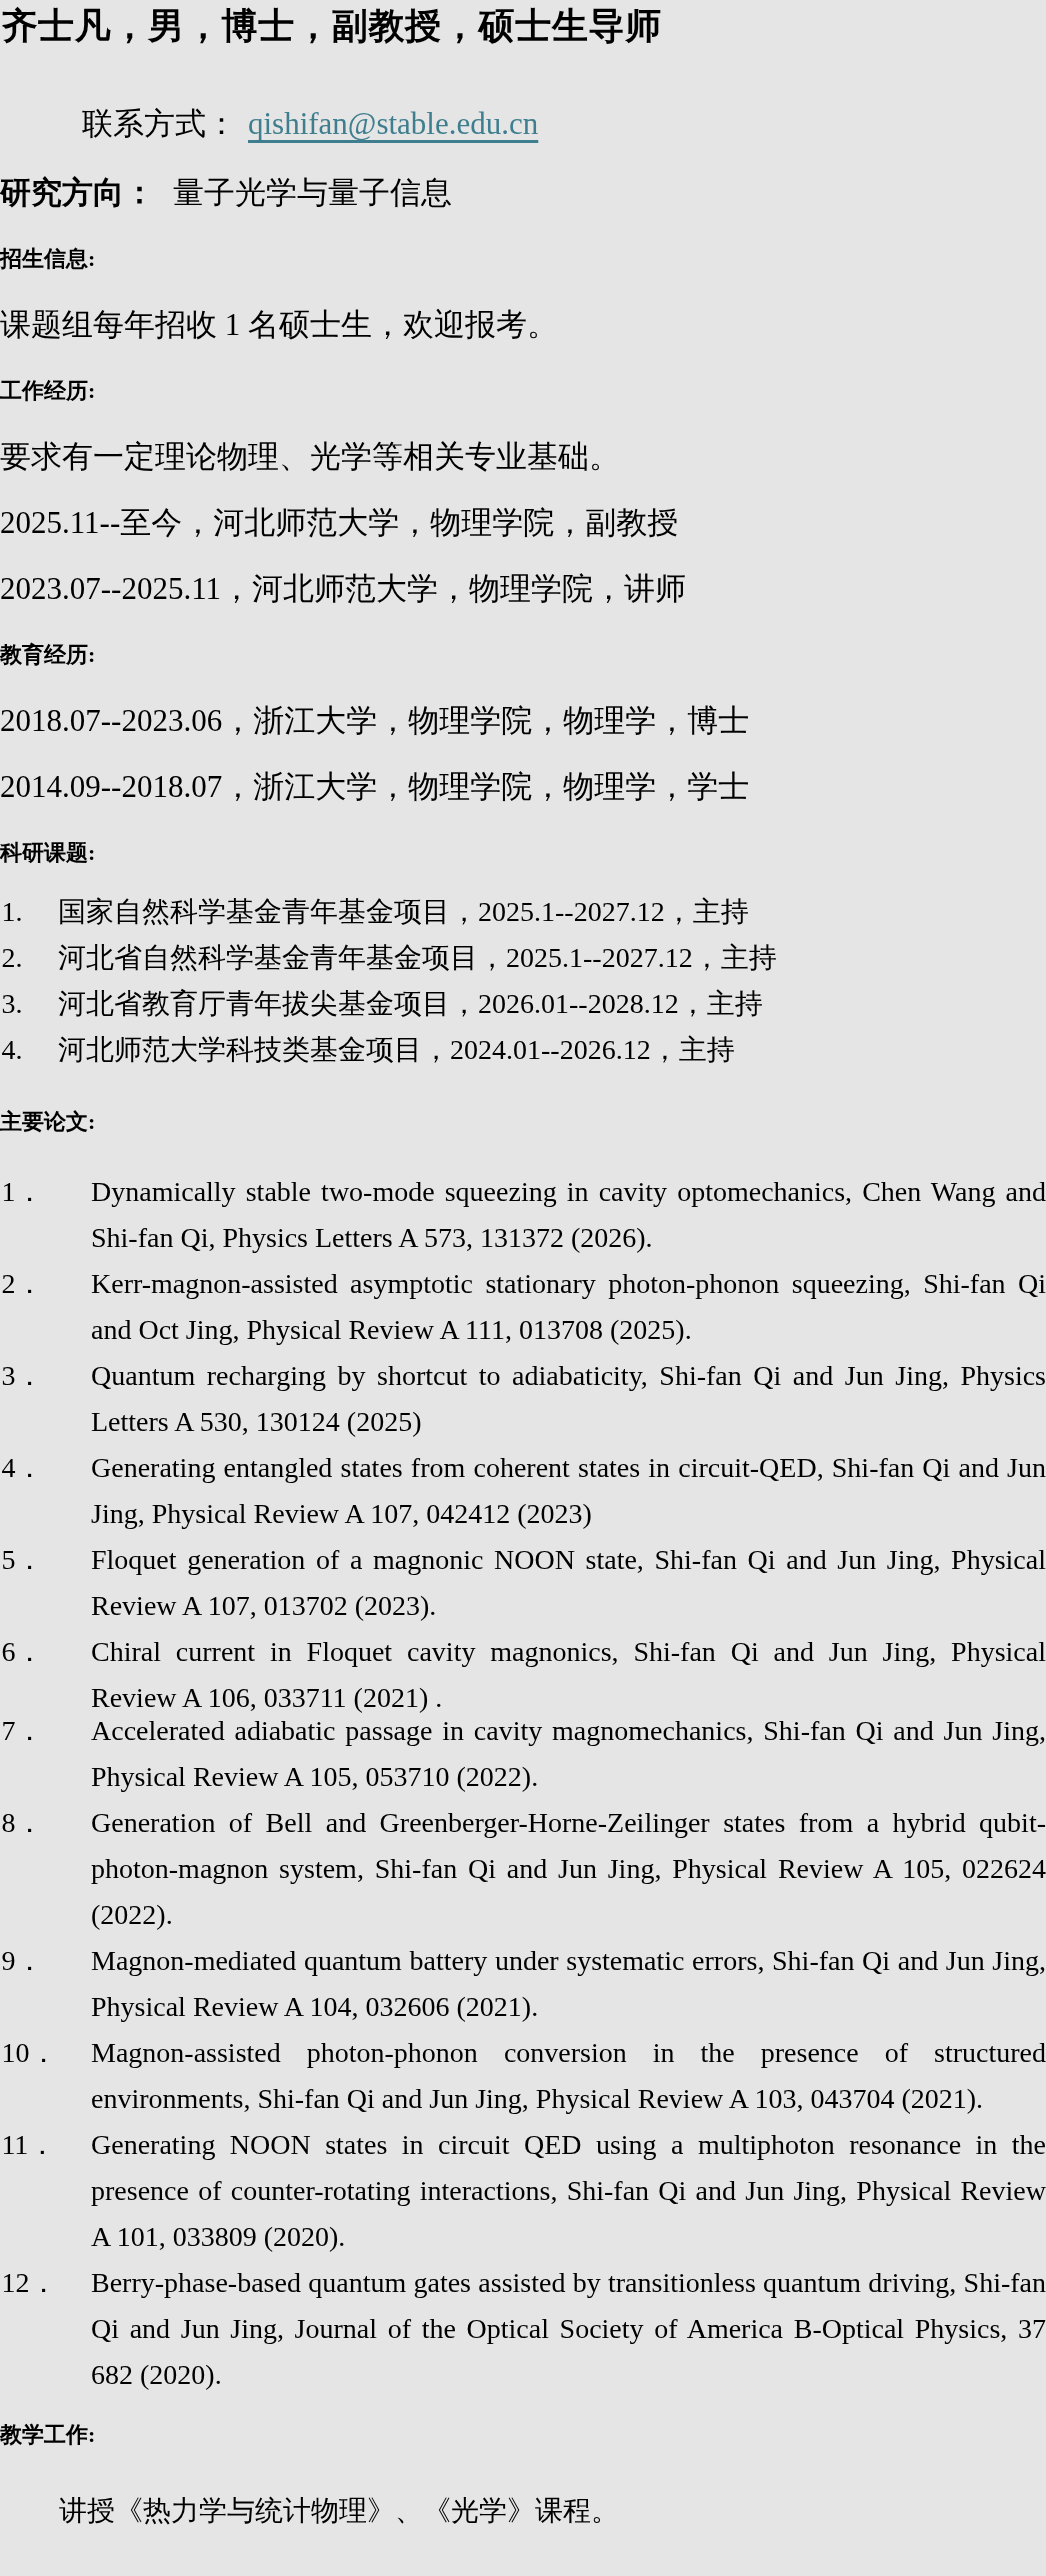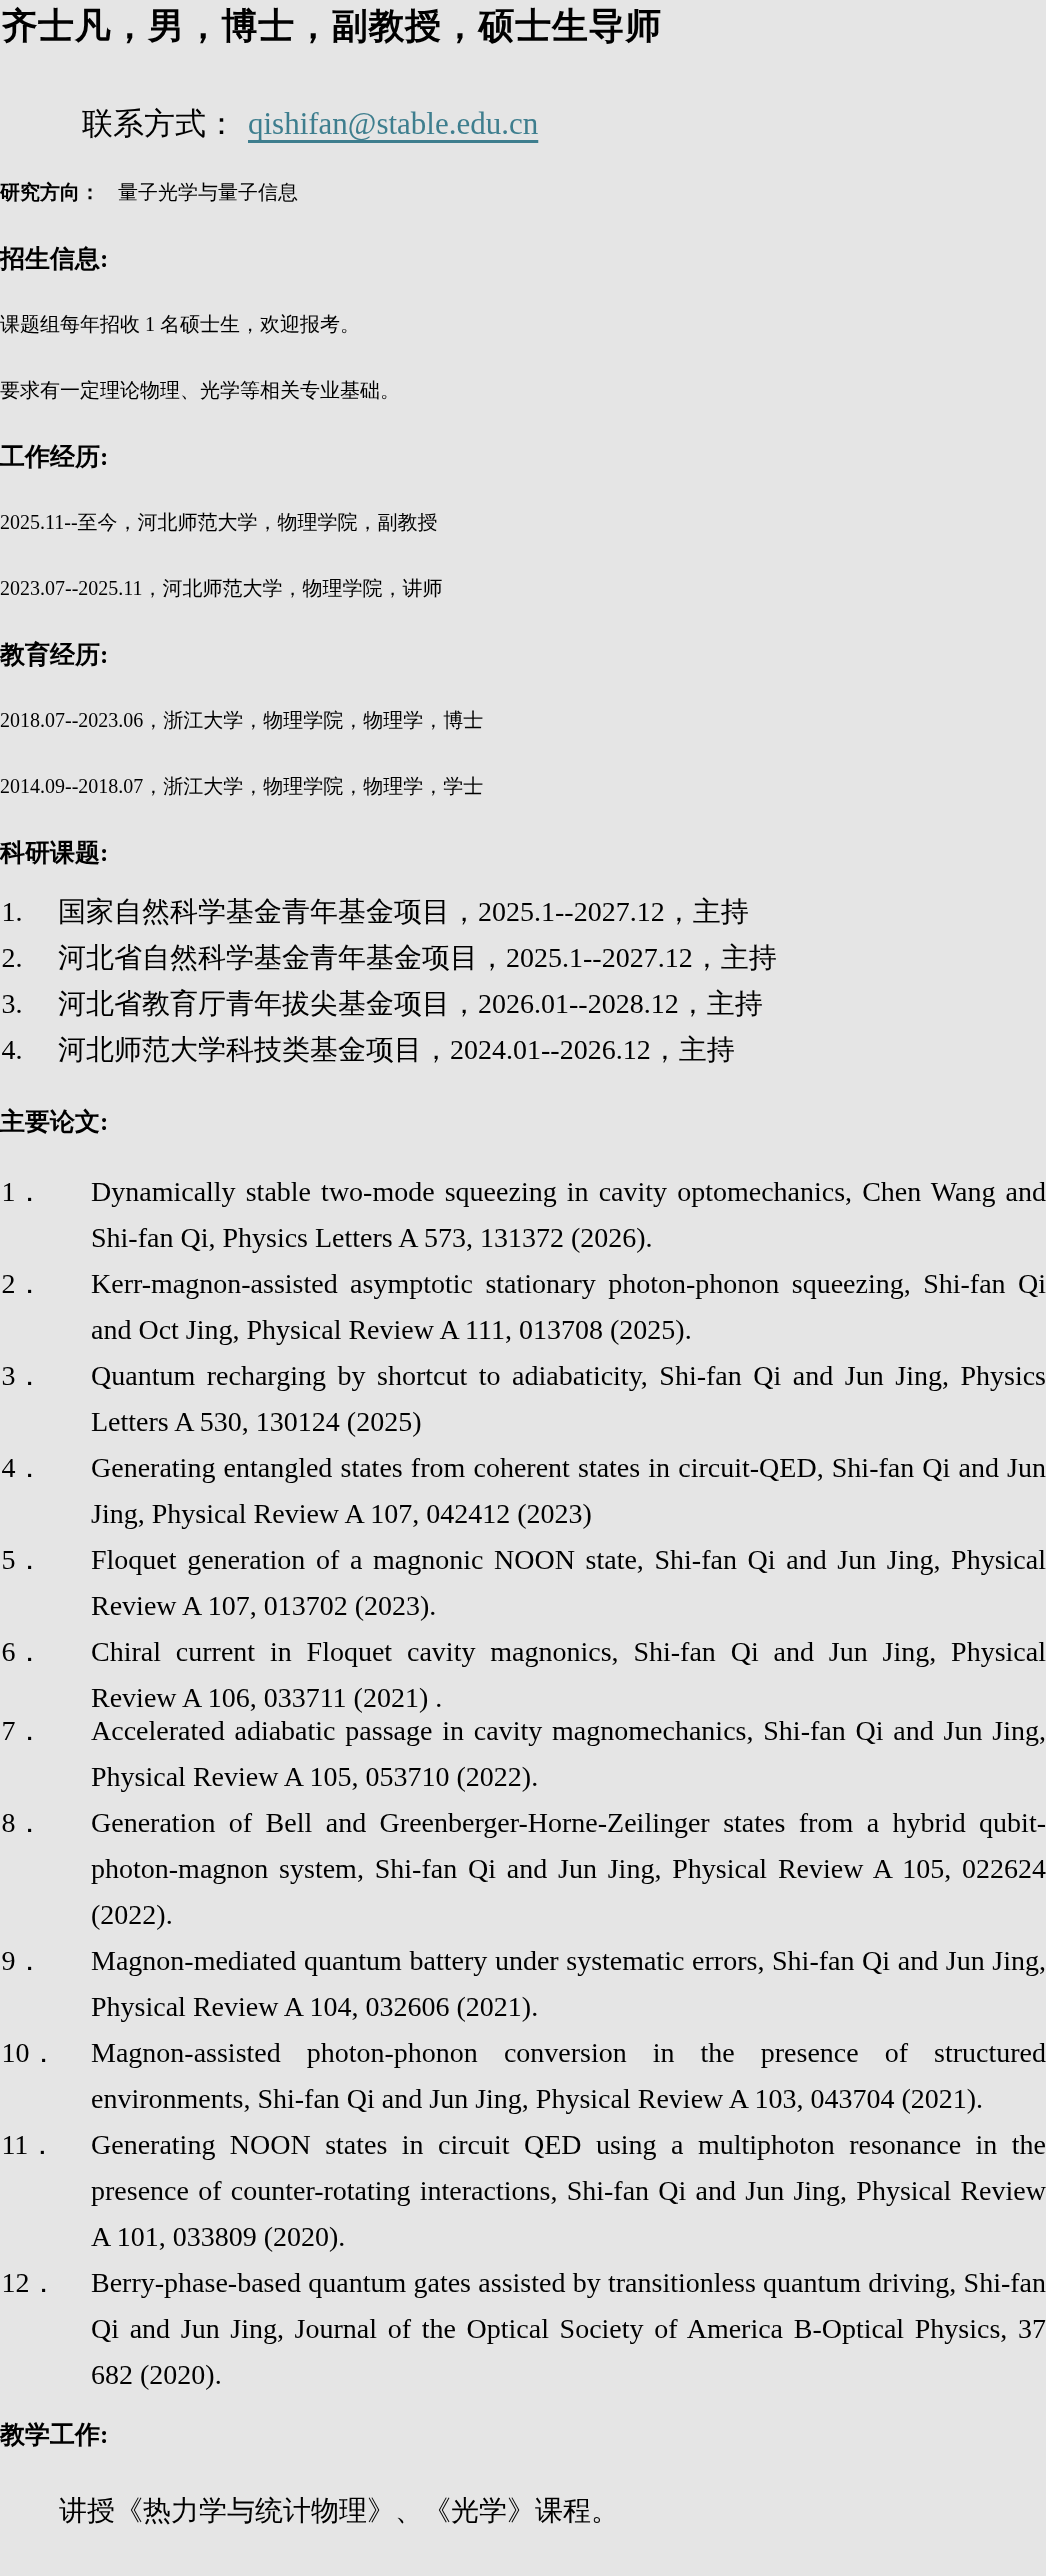--- a/index.html
+++ b/index.html
@@ -25,29 +25,29 @@
     font-size: 31px;
     line-height: 42px;
   }
   .contact a {
     color: #3E7E8E;
     text-decoration: underline;
     text-underline-offset: 5.6px;
     margin-left: 11px;
   }
   .para {
-    font-size: 20px;
+    font-size: 31px;
     line-height: 33px;
     margin: 33px 0 0 0;
   }
   .para.first-after-contact { margin-top: 31px; }
   .heading-inline-label { font-weight: 700; }
   .heading-inline-value { margin-left: 18px; }
   .sec-heading {
-    font-size: 25px;
+    font-size: 22px;
     font-weight: 700;
   }
   
   .num-list { margin-top: 19.5px; }
   .num-item {
     position: relative;
     font-size: 28px;
     line-height: 46px;
     padding-left: 58px;
   }
@@ -92,23 +92,23 @@
   <div class="contact">
     <span>联系方式：</span><a href="#" style="color: rgb(62, 126, 142);">qishifan@stable.edu.cn</a>
   </div>
 
   <div class="para first-after-contact">
     <span class="heading-inline-label">研究方向：</span><span class="heading-inline-value">量子光学与量子信息</span>
   </div>
 
   <div class="para sec-heading">招生信息:</div>
   <div class="para">课题组每年招收 1 名硕士生，欢迎报考。</div>
+  <div class="para sec-heading">工作经历:</div>
+
   <div class="para">要求有一定理论物理、光学等相关专业基础。</div>
-
-  <div class="para sec-heading">工作经历:</div>
   <div class="para">2025.11--至今，河北师范大学，物理学院，副教授</div>
   <div class="para">2023.07--2025.11，河北师范大学，物理学院，讲师</div>
 
   <div class="para sec-heading">教育经历:</div>
   <div class="para">2018.07--2023.06，浙江大学，物理学院，物理学，博士</div>
   <div class="para">2014.09--2018.07，浙江大学，物理学院，物理学，学士</div>
 
   <div class="para sec-heading">科研课题:</div>
   <div class="num-list">
       <div class="num-item"><span class="num">1.</span><span>国家自然科学基金青年基金项目，2025.1--2027.12，主持</span></div>

